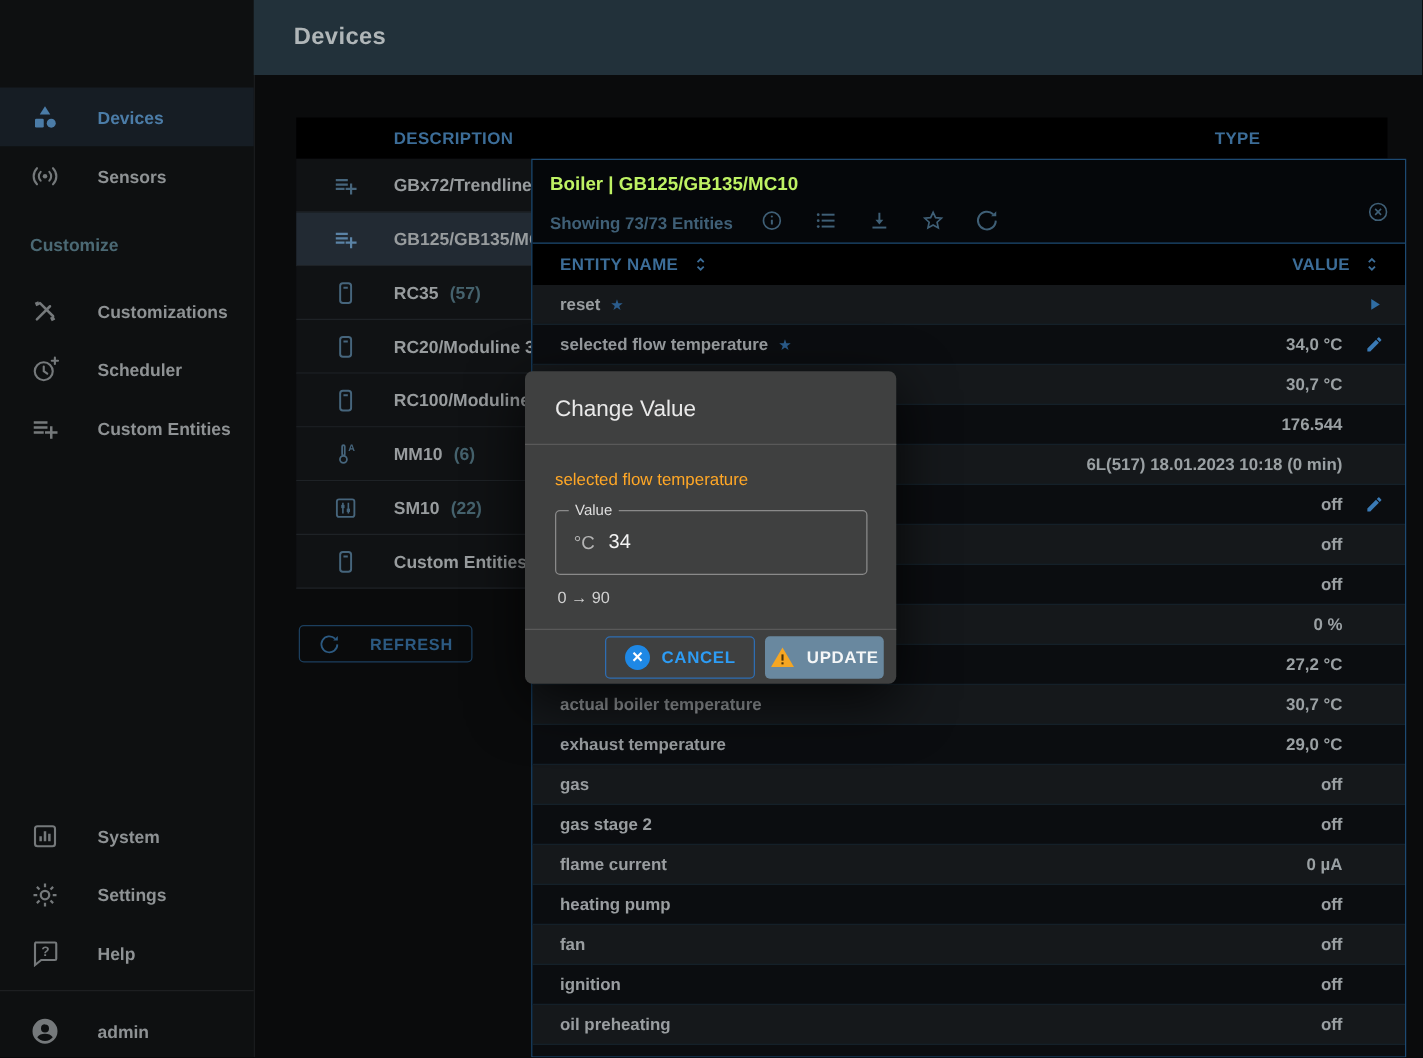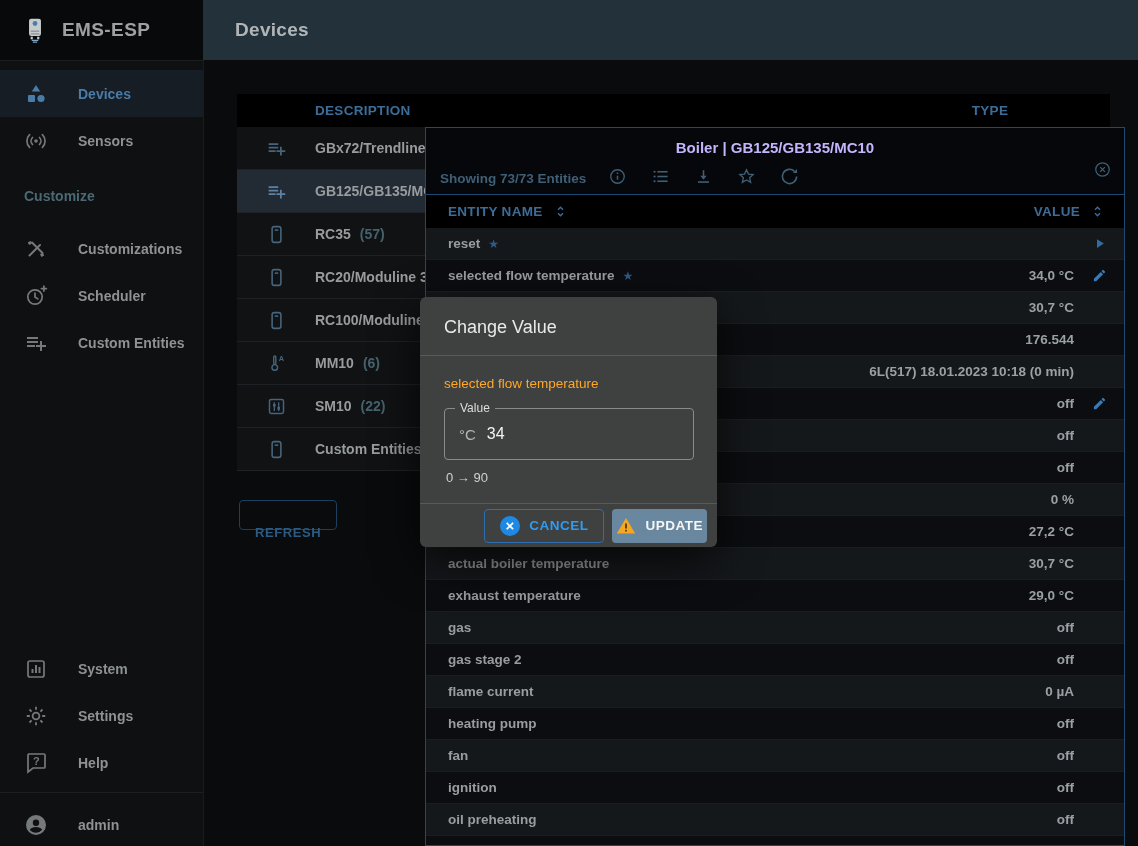--- a/index.html
+++ b/index.html
@@ -28,27 +28,27 @@
   .dhead{height:33px;background:#000;display:flex;align-items:center;color:#3c6d98;font-size:13.5px;font-weight:bold;letter-spacing:.3px;}
   .dhead .col-desc{flex:1;padding-left:78px;}
   .dhead .col-type{width:240px;text-align:center;}
   .drow{height:42px;display:flex;align-items:center;background:#101214;border-bottom:1px solid #1e2226;cursor:pointer;}
   .drow.selected{background:#222a33;}
   .drow .dicon{width:78px;display:flex;justify-content:center;color:#46657c;}
   .drow.selected .dicon{color:#5b83a6;}
   .drow .dicon svg{width:21px;height:21px;}
   .dname{color:#989c9e;font-size:14px;font-weight:bold;white-space:nowrap;}
   .dcount{color:#45626d;font-size:14px;font-weight:bold;margin-left:9px;}
-  .refresh-btn{margin:29px 0 0 2px;height:30px;display:inline-flex;align-items:center;gap:24px;padding:0 15px;background:transparent;border:1px solid #1c3f5e;border-radius:4px;color:#2c5a82;font-size:13px;font-weight:bold;letter-spacing:.6px;cursor:pointer;font-family:inherit;flex-direction:column;}
+  .refresh-btn{margin:29px 0 0 2px;height:30px;display:inline-flex;align-items:center;gap:24px;padding:0 15px;background:transparent;border:1px solid #1c3f5e;border-radius:4px;color:#2c5a82;font-size:13px;font-weight:bold;letter-spacing:.6px;cursor:pointer;font-family:inherit;}
   .refresh-btn svg{width:17px;height:17px;}
 
   
   .panel{position:absolute;left:425px;top:127px;width:700px;height:719px;background:#05070a;border:1px solid #1d4a72;box-sizing:border-box;z-index:5;overflow:hidden;}
   .panel-head{position:relative;padding:10px 14px 8px 14px;border-bottom:1px solid #1d4a72;}
-  .panel-title{color:#c4b5fd;font-size:15px;font-weight:bold;line-height:20px;text-align:center;}
+  .panel-title{color:#bef264;font-size:15px;font-weight:bold;line-height:20px;}
   .panel-sub{display:flex;align-items:flex-end;margin-top:8px;height:20px;color:#3f5f76;}
   .panel-sub .showing{font-size:13.5px;font-weight:bold;margin-right:22px;}
   .tool-icon{width:19px;height:19px;margin-right:24px;color:#3f5f76;cursor:pointer;}
   .close-btn{position:absolute;top:32px;right:12px;width:19px;height:19px;color:#3f5f76;cursor:pointer;}
   .etable-head{height:33px;background:#000;display:flex;align-items:center;padding:0 18px 0 22px;color:#3c6d98;font-size:13.5px;font-weight:bold;letter-spacing:.3px;}
   .sort-icon{width:17px;height:17px;margin-left:9px;color:#3c6d98;cursor:pointer;}
   .ehead-spacer{flex:1;}
   .erow{height:32px;display:flex;align-items:center;padding-left:22px;border-bottom:1px solid #142029;box-sizing:border-box;cursor:pointer;}
   .erow:nth-child(odd){background:#15181b;}
   .erow:nth-child(even){background:#0b0d10;}
@@ -75,32 +75,20 @@
   .cancel-glyph{width:20px;height:20px;border-radius:50%;background:#1e88e5;color:#fff;display:flex;align-items:center;justify-content:center;font-size:15px;font-weight:bold;line-height:1;}
   .btn-update{display:flex;align-items:center;gap:9px;height:34px;padding:0 4px;background:#69889f;border:none;border-radius:4px;color:#f4f6f7;font-size:13.5px;font-weight:bold;letter-spacing:.5px;cursor:pointer;font-family:inherit;}
   .warn-icon{width:20px;height:20px;}
 </style>
 </head>
 <body>
 
 <div class="stage">
 
   <div class="sidebar">
-    <div class="logo-bar">
-      <svg class="logo-icon" viewBox="0 0 24 24">
-        <rect x="6.5" y="1.5" width="11" height="16" rx="2" fill="#c6cbce"></rect>
-        <circle cx="12" cy="6" r="2.2" fill="#4a7ea8"></circle>
-        <rect x="8" y="12.5" width="8" height="1.2" fill="#8d9499"></rect>
-        <rect x="8" y="15" width="8" height="1.2" fill="#8d9499"></rect>
-        <rect x="8" y="18.2" width="2" height="2.4" fill="#c6cbce"></rect>
-        <rect x="14" y="18.2" width="2" height="2.4" fill="#c6cbce"></rect>
-        <path d="M9 21.6h6M10 23.2h4" stroke="#7fa8c9" stroke-width="1" fill="none"></path>
-      </svg>
-      <span class="logo-title">EMS-ESP</span>
-    </div>
 
     <div class="side-item selected" style="top:70px">
       <span class="nicon">
         <svg viewBox="0 0 24 24" fill="currentColor">
             <path d="M12 3l4.2 6.5H7.8L12 3z"></path>
             <rect x="4" y="13" width="7" height="7" rx="1"></rect>
             <circle cx="17" cy="16.5" r="3.6"></circle>
           </svg>
       </span>
       <span class="nlabel">Devices</span>

